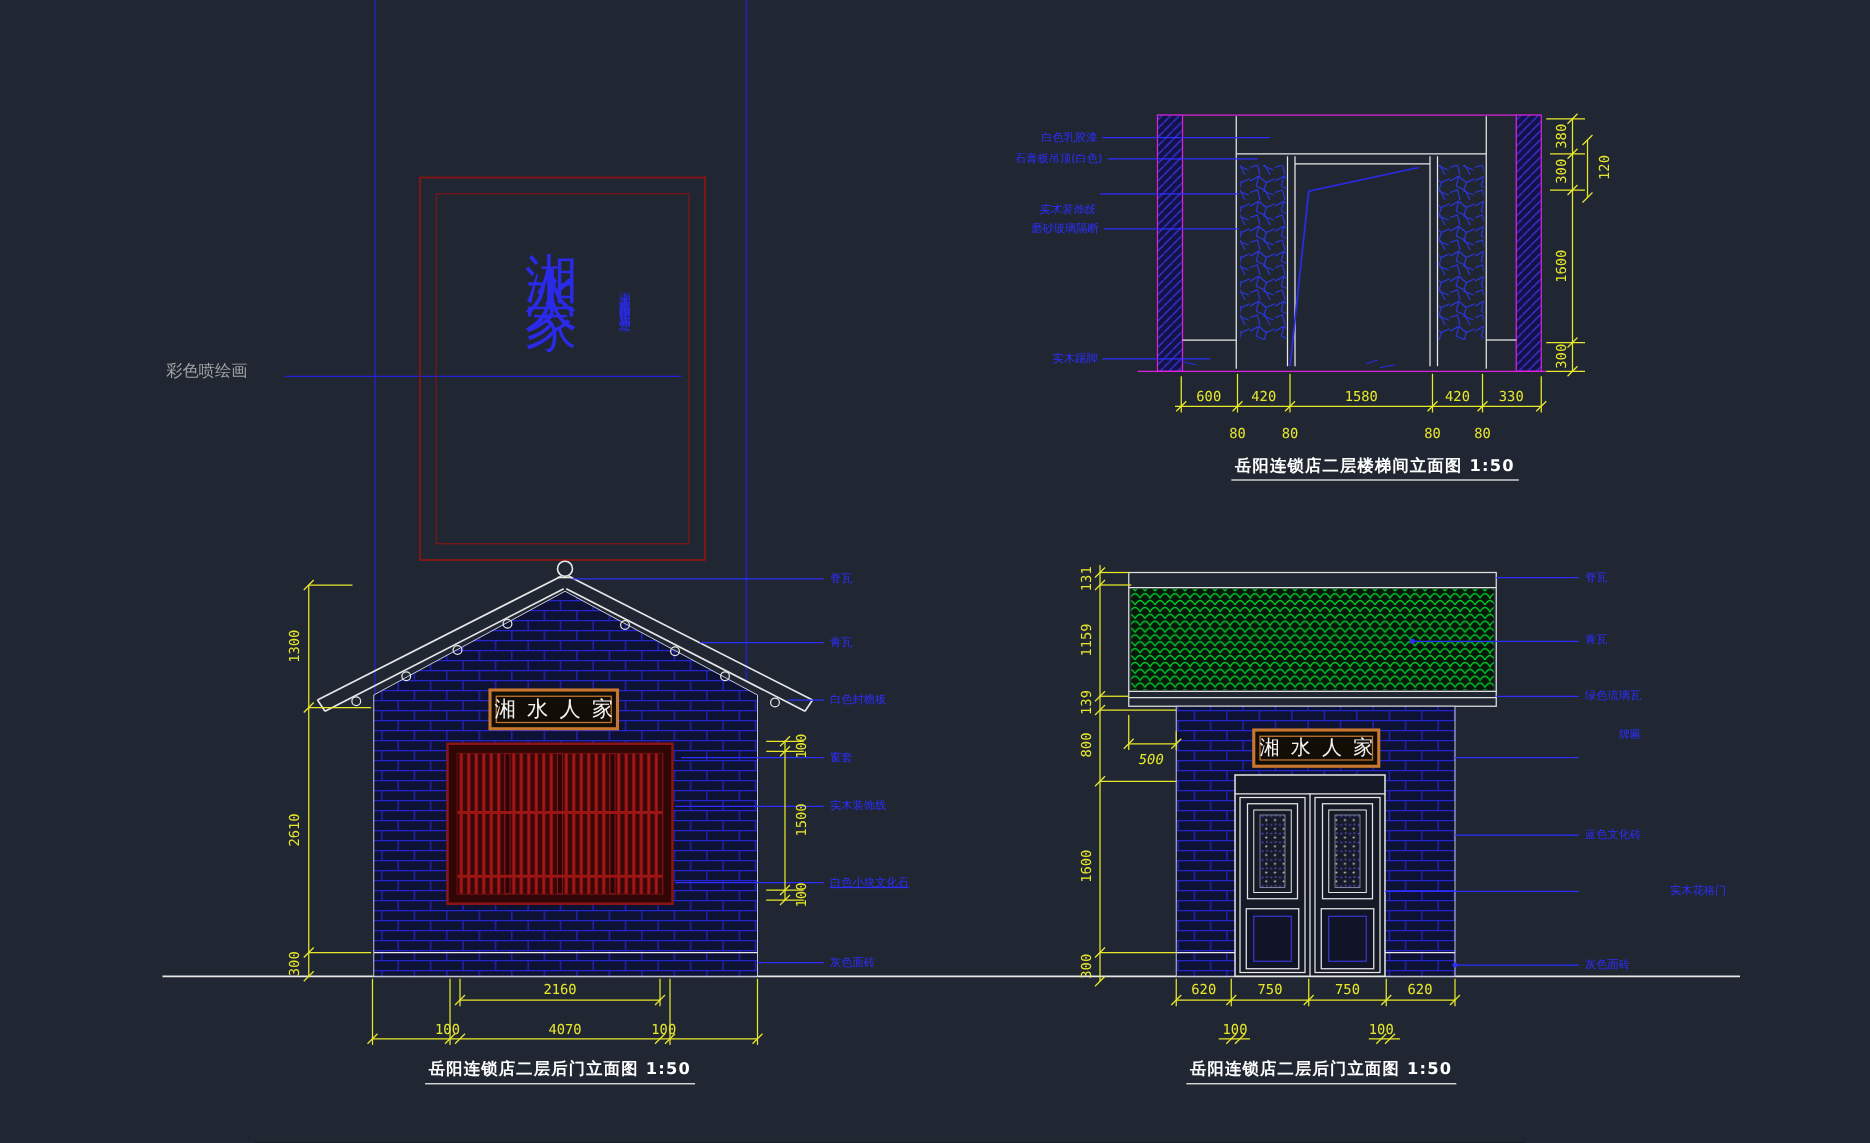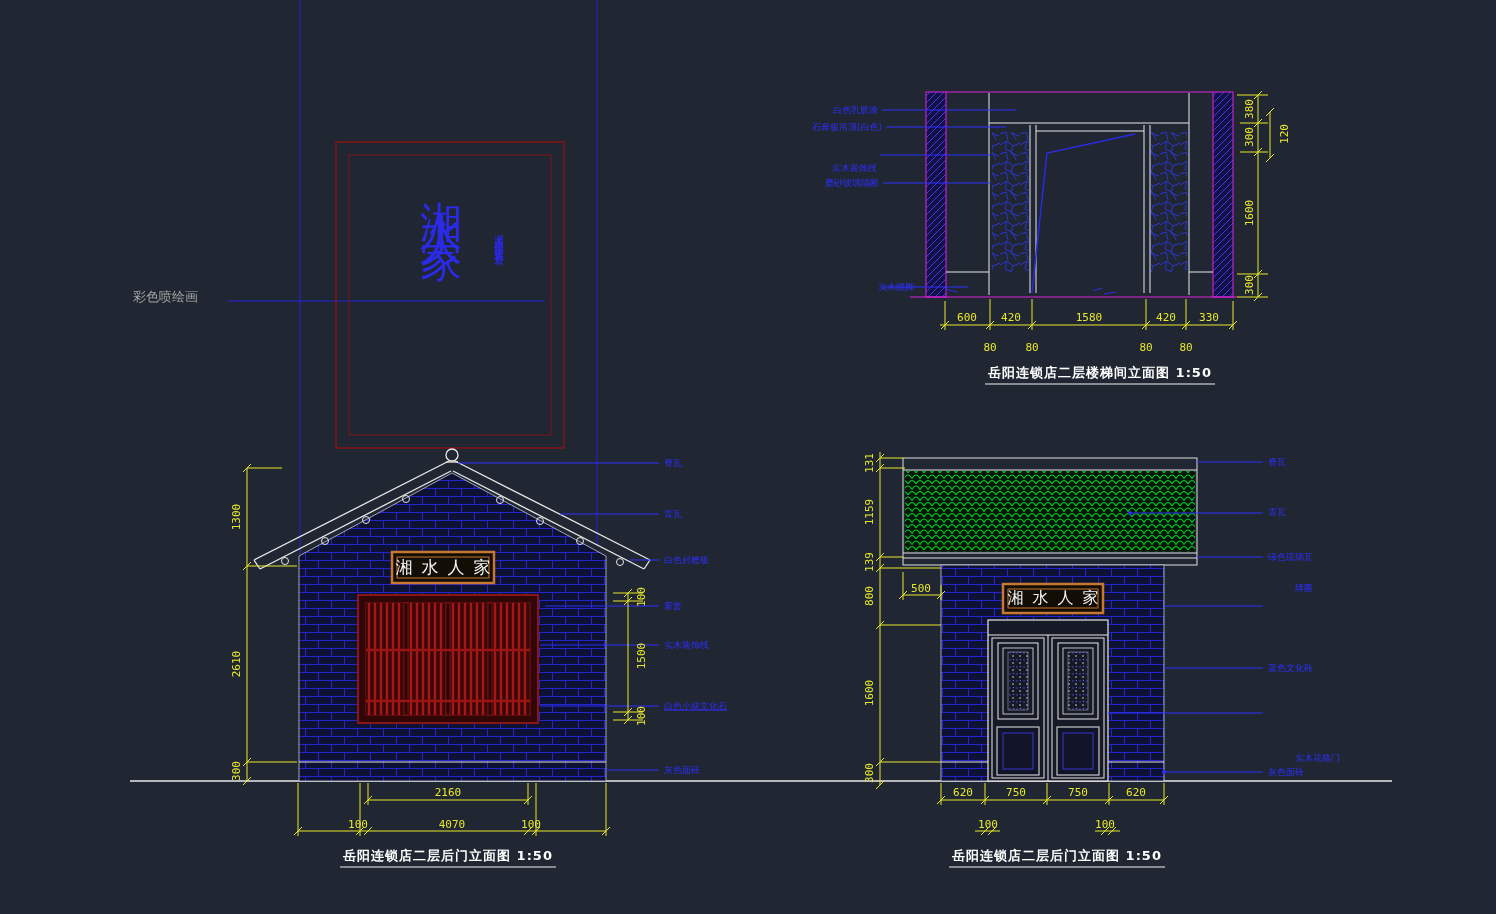--- a/index.html
+++ b/index.html
@@ -273,21 +273,21 @@
 </svg>
 
 <div class="t note" style="left:133px;top:288px;">彩色喷绘画</div>
 <div class="t vtxt banner-main" style="left:420px;top:168px;height:225px;">湘水人家</div>
 <div class="t vtxt banner-side" style="left:492px;top:226px;height:132px;">湘水人家岳阳连锁店欢迎您</div>
 
 <div class="t lblb lbl-r" style="left:878px;top:110px;">白色乳胶漆</div>
 <div class="t lblb lbl-r" style="left:882px;top:127px;">石膏板吊顶(白色)</div>
 <div class="t lblb lbl-r" style="left:876px;top:168px;font-style:italic;">实木装饰线</div>
 <div class="t lblb lbl-r" style="left:879px;top:183px;">磨砂玻璃隔断</div>
-<div class="t lblb lbl-r" style="left:878px;top:287px;margin-left:36px;">实木踢脚</div>
+<div class="t lblb lbl-r" style="left:878px;top:287px;">实木踢脚</div>
 <div class="t dim dimv" style="left:1249px;top:109px;">380</div>
 <div class="t dim dimv" style="left:1249px;top:137px;">300</div>
 <div class="t dim dimv" style="left:1249px;top:213px;">1600</div>
 <div class="t dim dimv" style="left:1249px;top:285px;">300</div>
 <div class="t dim dimv" style="left:1284px;top:134px;">120</div>
 <div class="t dim dimc" style="left:967px;top:317px;">600</div>
 <div class="t dim dimc" style="left:1011px;top:317px;">420</div>
 <div class="t dim dimc" style="left:1089px;top:317px;">1580</div>
 <div class="t dim dimc" style="left:1166px;top:317px;">420</div>
 <div class="t dim dimc" style="left:1209px;top:317px;">330</div>
@@ -316,29 +316,29 @@
 <div class="t dim dimc" style="left:358px;top:824px;">100</div>
 <div class="t dim dimc" style="left:531px;top:824px;">100</div>
 <div class="t title" style="left:448px;top:857px;">岳阳连锁店二层后门立面图 1:50</div>
 
 <div class="t plaque" style="left:1003px;top:584px;width:100px;height:29px;font-size:16px;">湘水人家</div>
 <div class="t lblb lbl-l" style="left:1268px;top:462px;">脊瓦</div>
 <div class="t lblb lbl-l" style="left:1268px;top:512px;">青瓦</div>
 <div class="t lblb lbl-l" style="left:1268px;top:557px;">绿色琉璃瓦</div>
 <div class="t lblb lbl-l" style="left:1268px;top:588px;padding-left:27px;">牌匾</div>
 <div class="t lblb lbl-l" style="left:1268px;top:668px;">蓝色文化砖</div>
-<div class="t lblb lbl-l" style="left:1295px;top:713px;margin-top:45px;">实木花格门</div>
+<div class="t lblb lbl-l" style="left:1336px;top:713px;">实木花格门</div>
 <div class="t lblb lbl-l" style="left:1268px;top:772px;">灰色面砖</div>
 <div class="t dim dimv" style="left:869px;top:463px;">131</div>
 <div class="t dim dimv" style="left:869px;top:512px;">1159</div>
 <div class="t dim dimv" style="left:869px;top:562px;">139</div>
 <div class="t dim dimv" style="left:869px;top:596px;">800</div>
 <div class="t dim dimv" style="left:869px;top:693px;">1600</div>
 <div class="t dim dimv" style="left:869px;top:773px;">300</div>
-<div class="t dim dimc" style="left:921px;top:588px;">500</div>
+<div class="t dim dimc" style="left:921px;top:608px;font-style:italic;">500</div>
 <div class="t dim dimc" style="left:963px;top:792px;">620</div>
 <div class="t dim dimc" style="left:1016px;top:792px;">750</div>
 <div class="t dim dimc" style="left:1078px;top:792px;">750</div>
 <div class="t dim dimc" style="left:1136px;top:792px;">620</div>
 <div class="t dim dimc" style="left:988px;top:824px;">100</div>
 <div class="t dim dimc" style="left:1105px;top:824px;">100</div>
 <div class="t title" style="left:1057px;top:857px;">岳阳连锁店二层后门立面图 1:50</div>
 
 </div>
 

